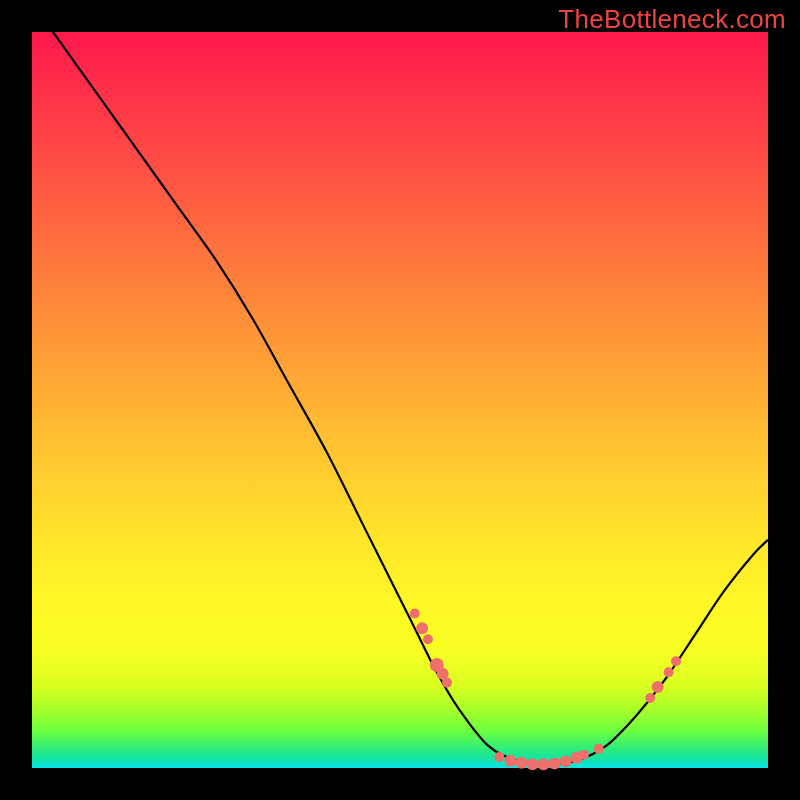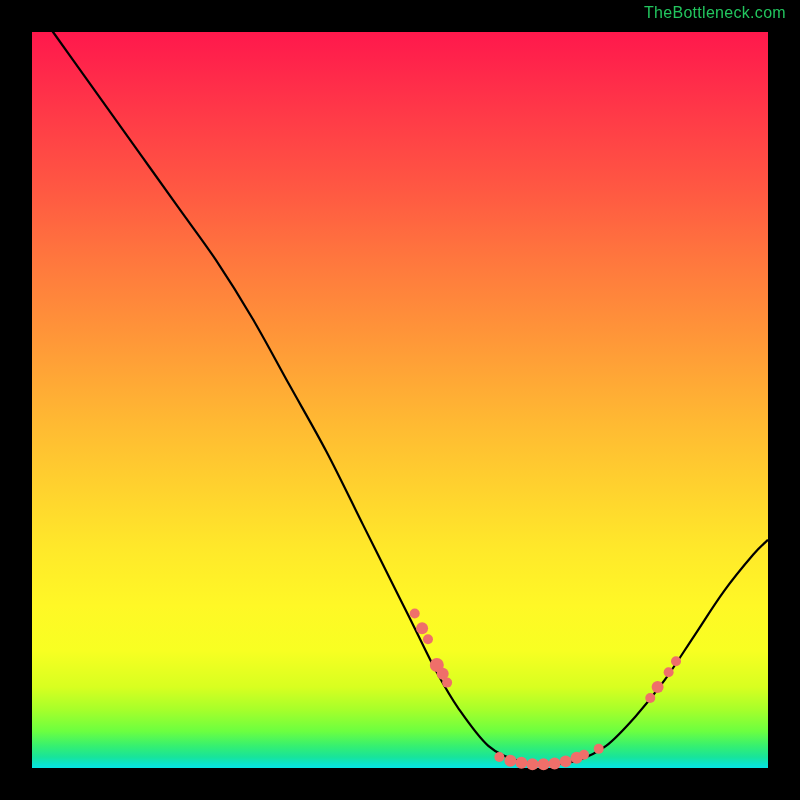--- a/index.html
+++ b/index.html
@@ -7,22 +7,22 @@
     width: 800px;
     height: 800px;
     background: #000;
     position: relative;
     font-family: Arial, sans-serif;
   }
   .attribution {
     position: absolute;
     top: 4px;
     right: 14px;
-    color: #22c55e;
-    font-size: 16px;
+    color: #ef4444;
+    font-size: 26px;
     font-weight: 400;
     letter-spacing: 0.3px;
     margin-left: 48px;
   }
   .plot-area {
     position: absolute;
     left: 32px;
     top: 32px;
     width: 736px;
     height: 736px;

